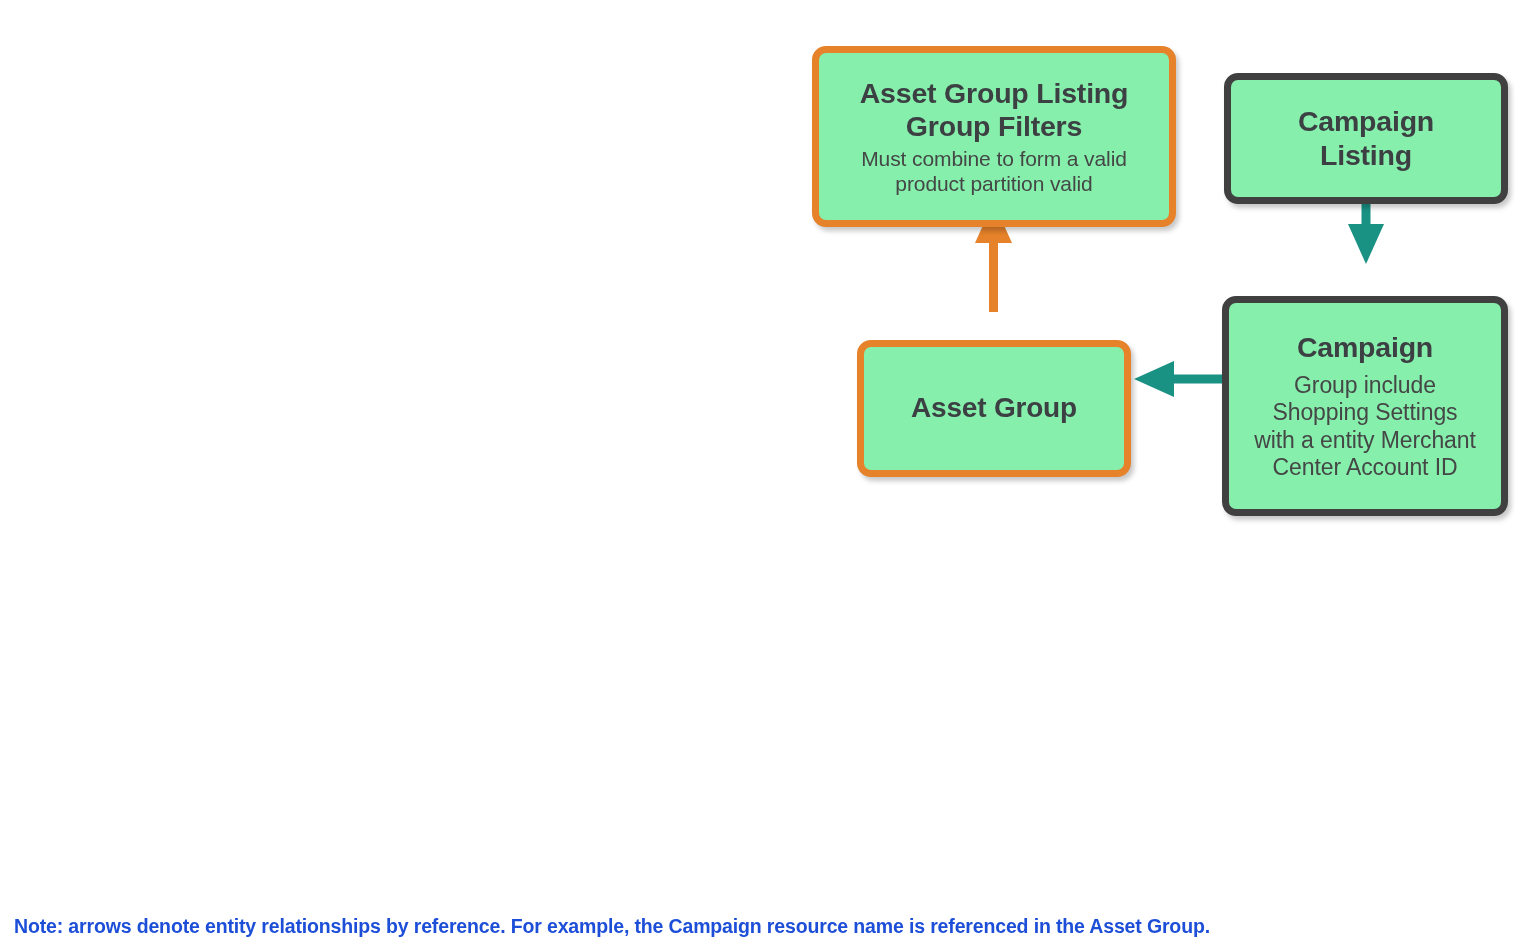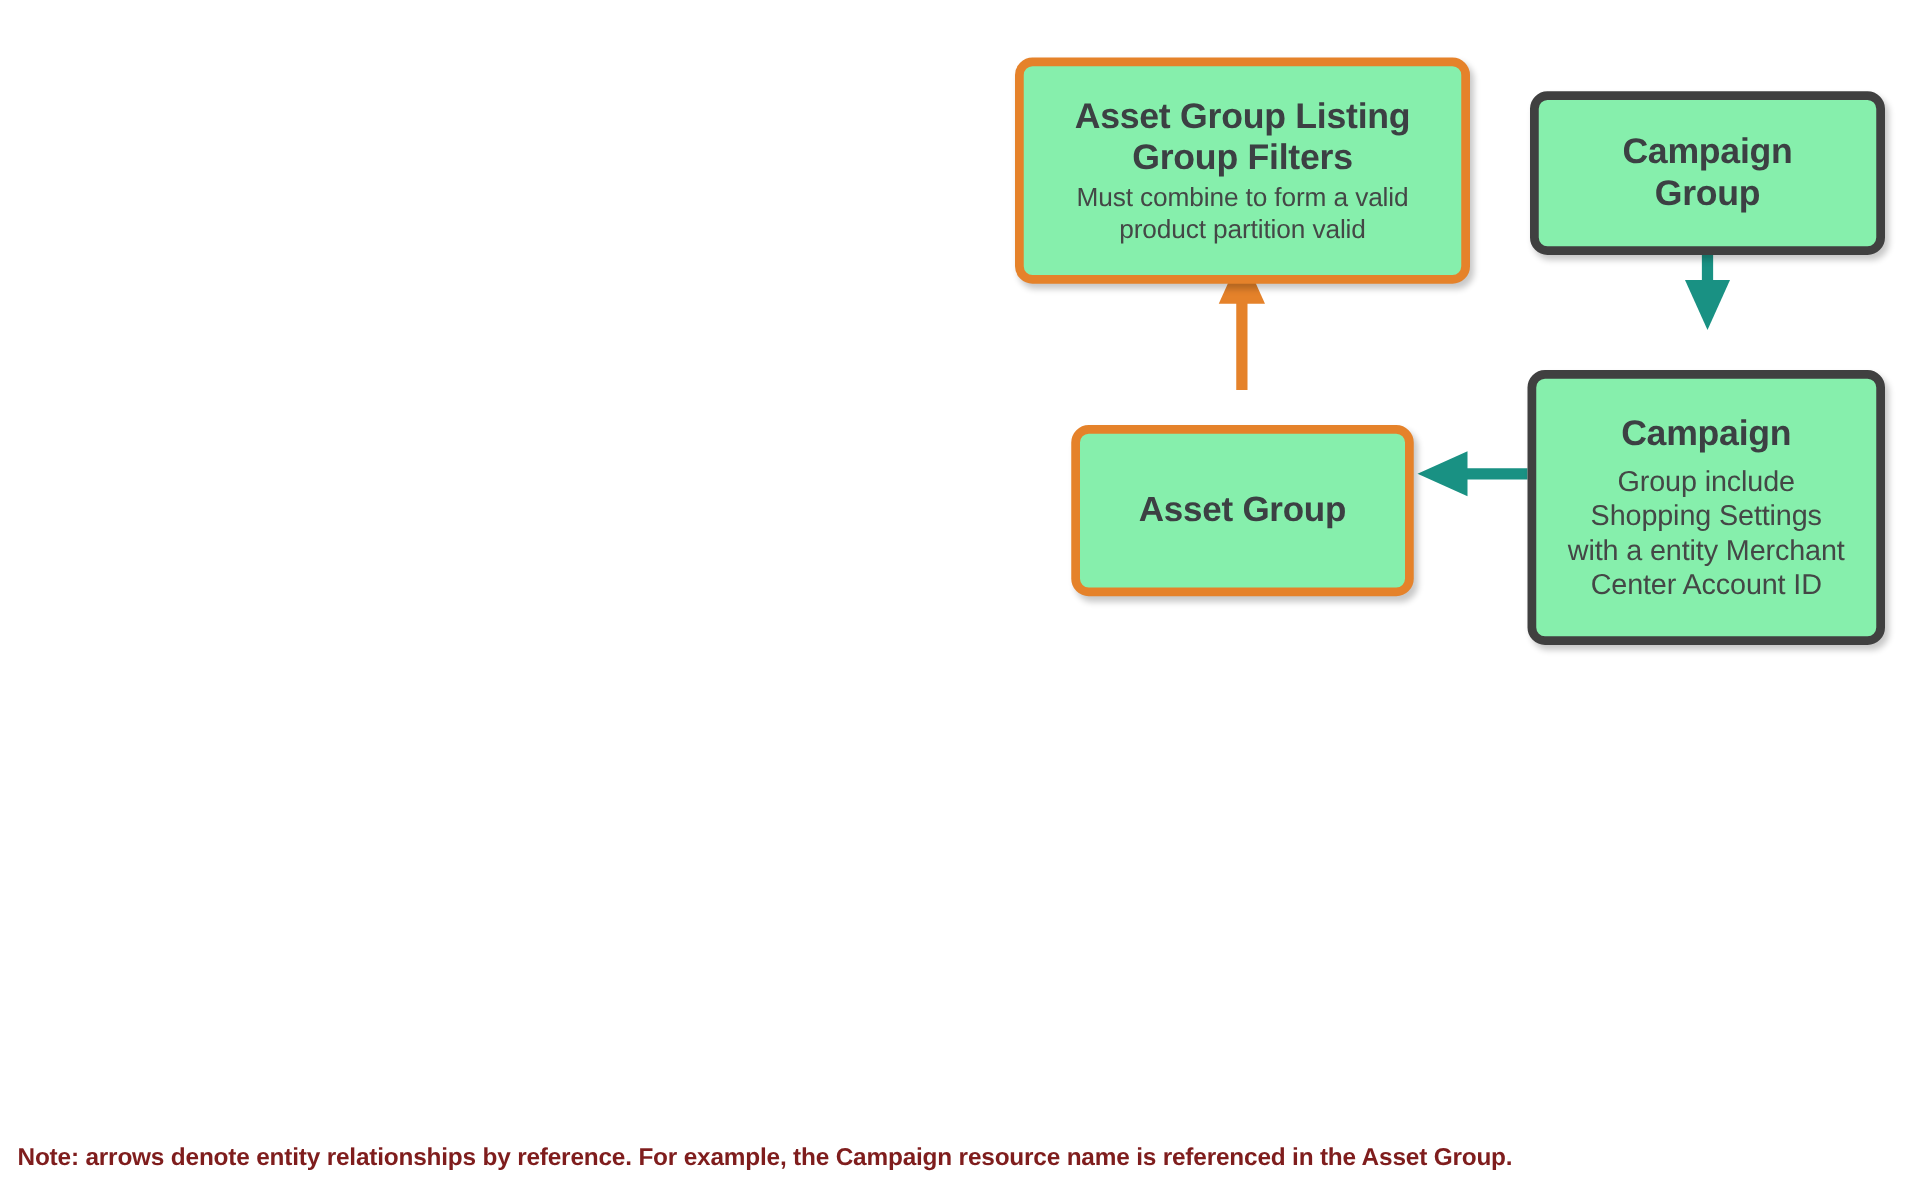--- a/index.html
+++ b/index.html
@@ -91,21 +91,21 @@
     pointer-events: none;
   }
 
   
   #footnote {
     position: absolute;
     left: 14px;
     top: 915px;
     font-size: 19.5px;
     font-weight: bold;
-    color: #7f1d1d;
+    color: #1d4ed8;
     letter-spacing: -0.15px;
     white-space: nowrap;
   }
 </style>
 </head>
 <body>
 
 <div id="canvas">
 
   <svg id="arrows" viewBox="0 0 1538 948" width="1538" height="948" xmlns="http://www.w3.org/2000/svg">
@@ -133,21 +133,21 @@
     </div>
     <div class="node-sub">
       <span>Must combine to form a valid</span><br>
       <span>product partition valid</span>
     </div>
   </div>
 
   <div class="node teal" id="node-campaign-budget">
     <div class="node-title">
       <span>Campaign</span><br>
-      <span>Group</span>
+      <span>Listing</span>
     </div>
   </div>
 
   <div class="node orange" id="node-asset-group">
     <div class="node-title">Asset Group</div>
   </div>
 
   <div class="node teal" id="node-campaign">
     <div class="node-title">Campaign</div>
     <div class="node-sub">

